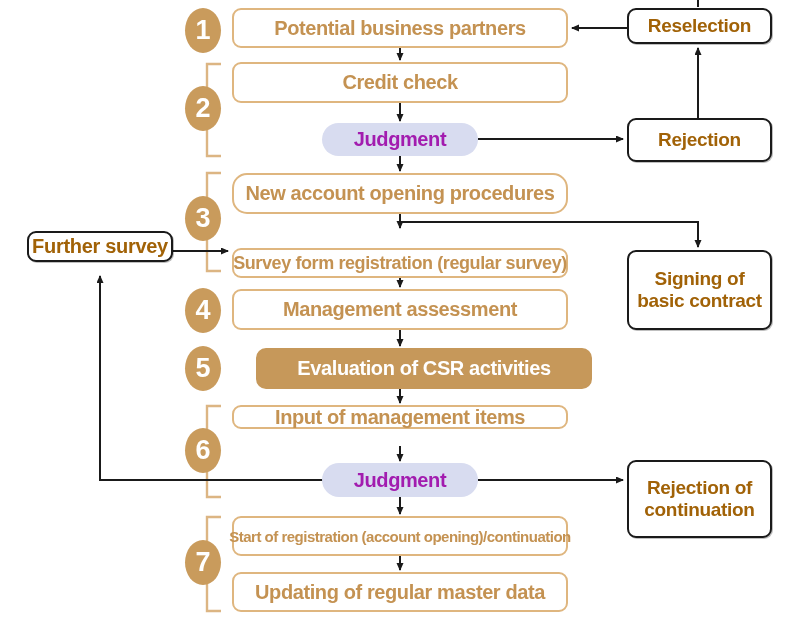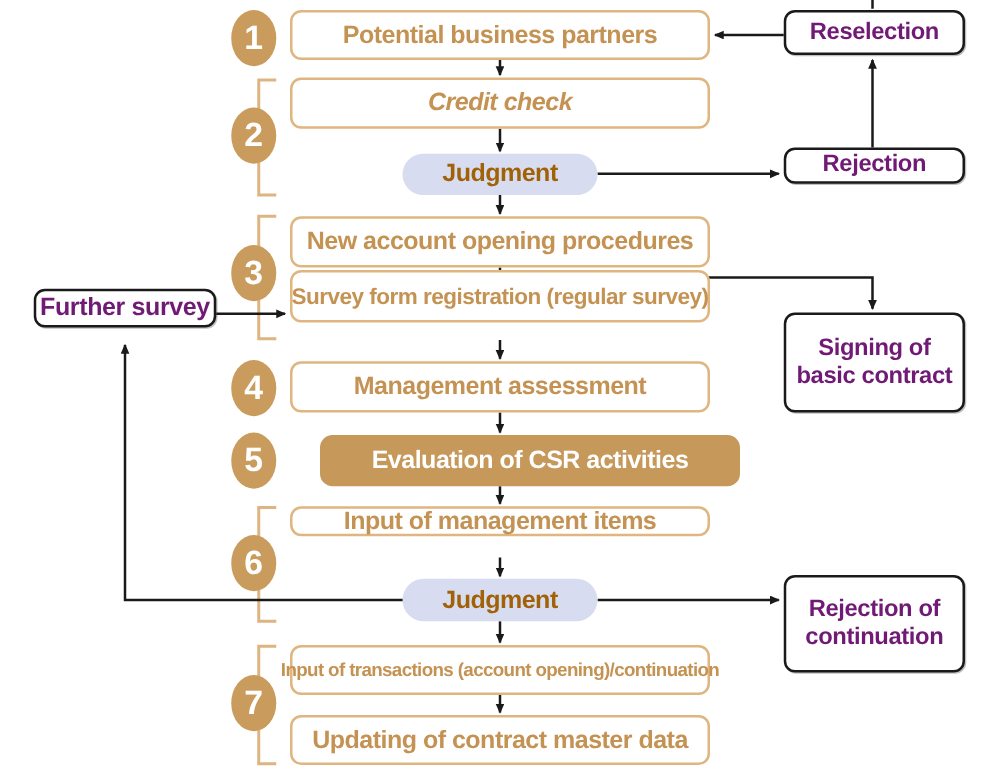--- a/index.html
+++ b/index.html
@@ -17,49 +17,49 @@
   }
   .stepbox.md{font-size:18px;}
   .stepbox.sm{font-size:15px;letter-spacing:-0.5px;}
   .stepbox.filled{
     background:#c6985a;border:2px solid #c6985a;color:#ffffff;border-radius:10px;
   }
   .judgment{
     position:absolute;left:322px;width:156px;box-sizing:border-box;
     background:#d8dcf0;border-radius:18px;
     display:flex;align-items:center;justify-content:center;
-    color:#a16207;font-weight:bold;font-size:20px;letter-spacing:-0.4px;
+    color:#a21caf;font-weight:bold;font-size:20px;letter-spacing:-0.4px;
   }
   .blackbox{
     position:absolute;box-sizing:border-box;background:#fff;
     border:2px solid #1a1a1a;border-radius:9px;
     display:flex;align-items:center;justify-content:center;
-    color:#701a75;font-weight:bold;font-size:19px;line-height:1.18;
+    color:#a16207;font-weight:bold;font-size:19px;line-height:1.18;
     text-align:center;letter-spacing:-0.3px;
     box-shadow:1px 1px 0 rgba(0,0,0,0.25);
   }
   .numcircle{
     position:absolute;left:185px;width:36px;height:45px;border-radius:50%;
     background:#c99b5c;color:#ffffff;font-weight:bold;font-size:27px;
     display:flex;align-items:center;justify-content:center;
   }
   
   .b0{top:8px;height:40px;}
-  .b1{top:62px;height:41px;font-style:italic;}
+  .b1{top:62px;height:41px;}
   .j1{top:123px;height:33px;}
-  .b3{top:173px;height:41px;}
-  .b4{top:216px;height:42px;}
+  .b3{top:173px;height:41px;border-radius:15px;}
+  .b4{top:248px;height:30px;}
   .b5{top:289px;height:41px;}
   .b6{top:348px;height:41px;margin-left:24px;}
   .b7{top:405px;height:24px;}
   .j2{top:463px;height:34px;}
   .b9{top:516px;height:40px;}
   .b10{top:572px;height:40px;}
   .reselection{left:627px;top:8px;width:145px;height:36px;}
-  .rejection{left:627px;top:118px;width:145px;height:29px;}
+  .rejection{left:627px;top:118px;width:145px;height:44px;}
   .signing{left:627px;top:250px;width:145px;height:80px;}
   .rejcont{left:627px;top:460px;width:145px;height:78px;}
   .further{left:27px;top:231px;width:146px;height:31px;font-size:20px;}
   .c1{top:8px;}.c2{top:86px;}.c3{top:196px;}.c4{top:288px;}
   .c5{top:346px;}.c6{top:428px;}.c7{top:540px;}
 </style>
 </head>
 <body>
 
 <div id="canvas">
@@ -110,22 +110,22 @@
 
   <div class="stepbox b0">Potential business partners</div>
   <div class="stepbox b1">Credit check</div>
   <div class="judgment j1">Judgment</div>
   <div class="stepbox b3">New account opening procedures</div>
   <div class="stepbox b4 md">Survey form registration (regular survey)</div>
   <div class="stepbox b5">Management assessment</div>
   <div class="stepbox b6 filled">Evaluation of CSR activities</div>
   <div class="stepbox b7">Input of management items</div>
   <div class="judgment j2">Judgment</div>
-  <div class="stepbox b9 sm">Input of transactions (account opening)/continuation</div>
-  <div class="stepbox b10">Updating of contract master data</div>
+  <div class="stepbox b9 sm">Start of registration (account opening)/continuation</div>
+  <div class="stepbox b10">Updating of regular master data</div>
 
   <div class="blackbox reselection">Reselection</div>
   <div class="blackbox rejection">Rejection</div>
   <div class="blackbox signing">Signing of basic contract</div>
   <div class="blackbox rejcont">Rejection of continuation</div>
   <div class="blackbox further">Further survey</div>
 
 </div>
 
 </body></html>

